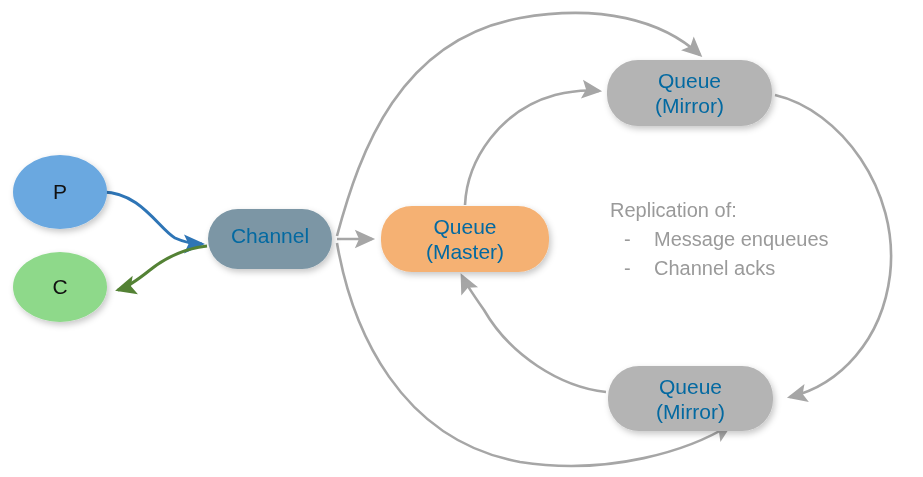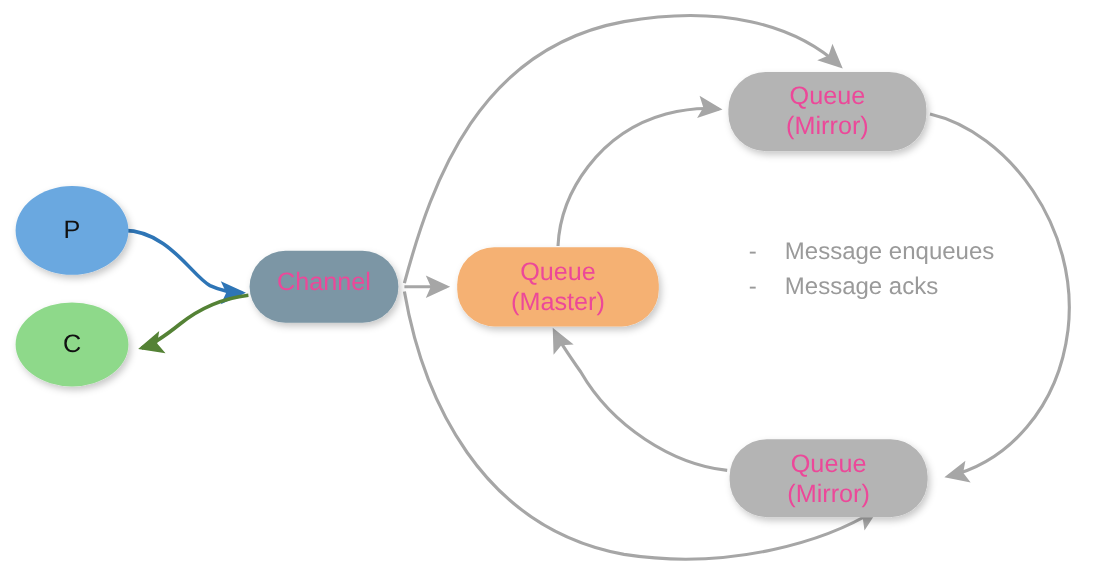--- a/index.html
+++ b/index.html
@@ -26,21 +26,21 @@
     position: absolute;
     display: flex;
     flex-direction: column;
     align-items: center;
     justify-content: center;
     text-align: center;
     pointer-events: none;
   }
   .node-label span { display: block; }
   .rounded-text {
-    color: #ec4899;
+    color: #0369a1;
     font-size: 21px;
     line-height: 25px;
     font-family: "Liberation Sans", sans-serif;
   }
   .circle-text {
     color: #111111;
     font-size: 21px;
     line-height: 24px;
     font-family: "Liberation Sans", sans-serif;
   }
@@ -142,23 +142,24 @@
     <span class="rounded-text">Queue</span>
     <span class="rounded-text">(Mirror)</span>
   </div>
 
   <div class="node-label" style="left:608px; top:366px; width:165px; height:65px;">
     <span class="rounded-text">Queue</span>
     <span class="rounded-text">(Mirror)</span>
   </div>
 
   <div id="note">
+    <span class="note-title">Replication of:</span>
     <div class="note-row">
       <span class="note-dash">-</span>
       <span class="note-item">Message enqueues</span>
     </div>
     <div class="note-row">
       <span class="note-dash">-</span>
-      <span class="note-item">Message acks</span>
+      <span class="note-item">Channel acks</span>
     </div>
   </div>
 
 </div>
 
 </body></html>

